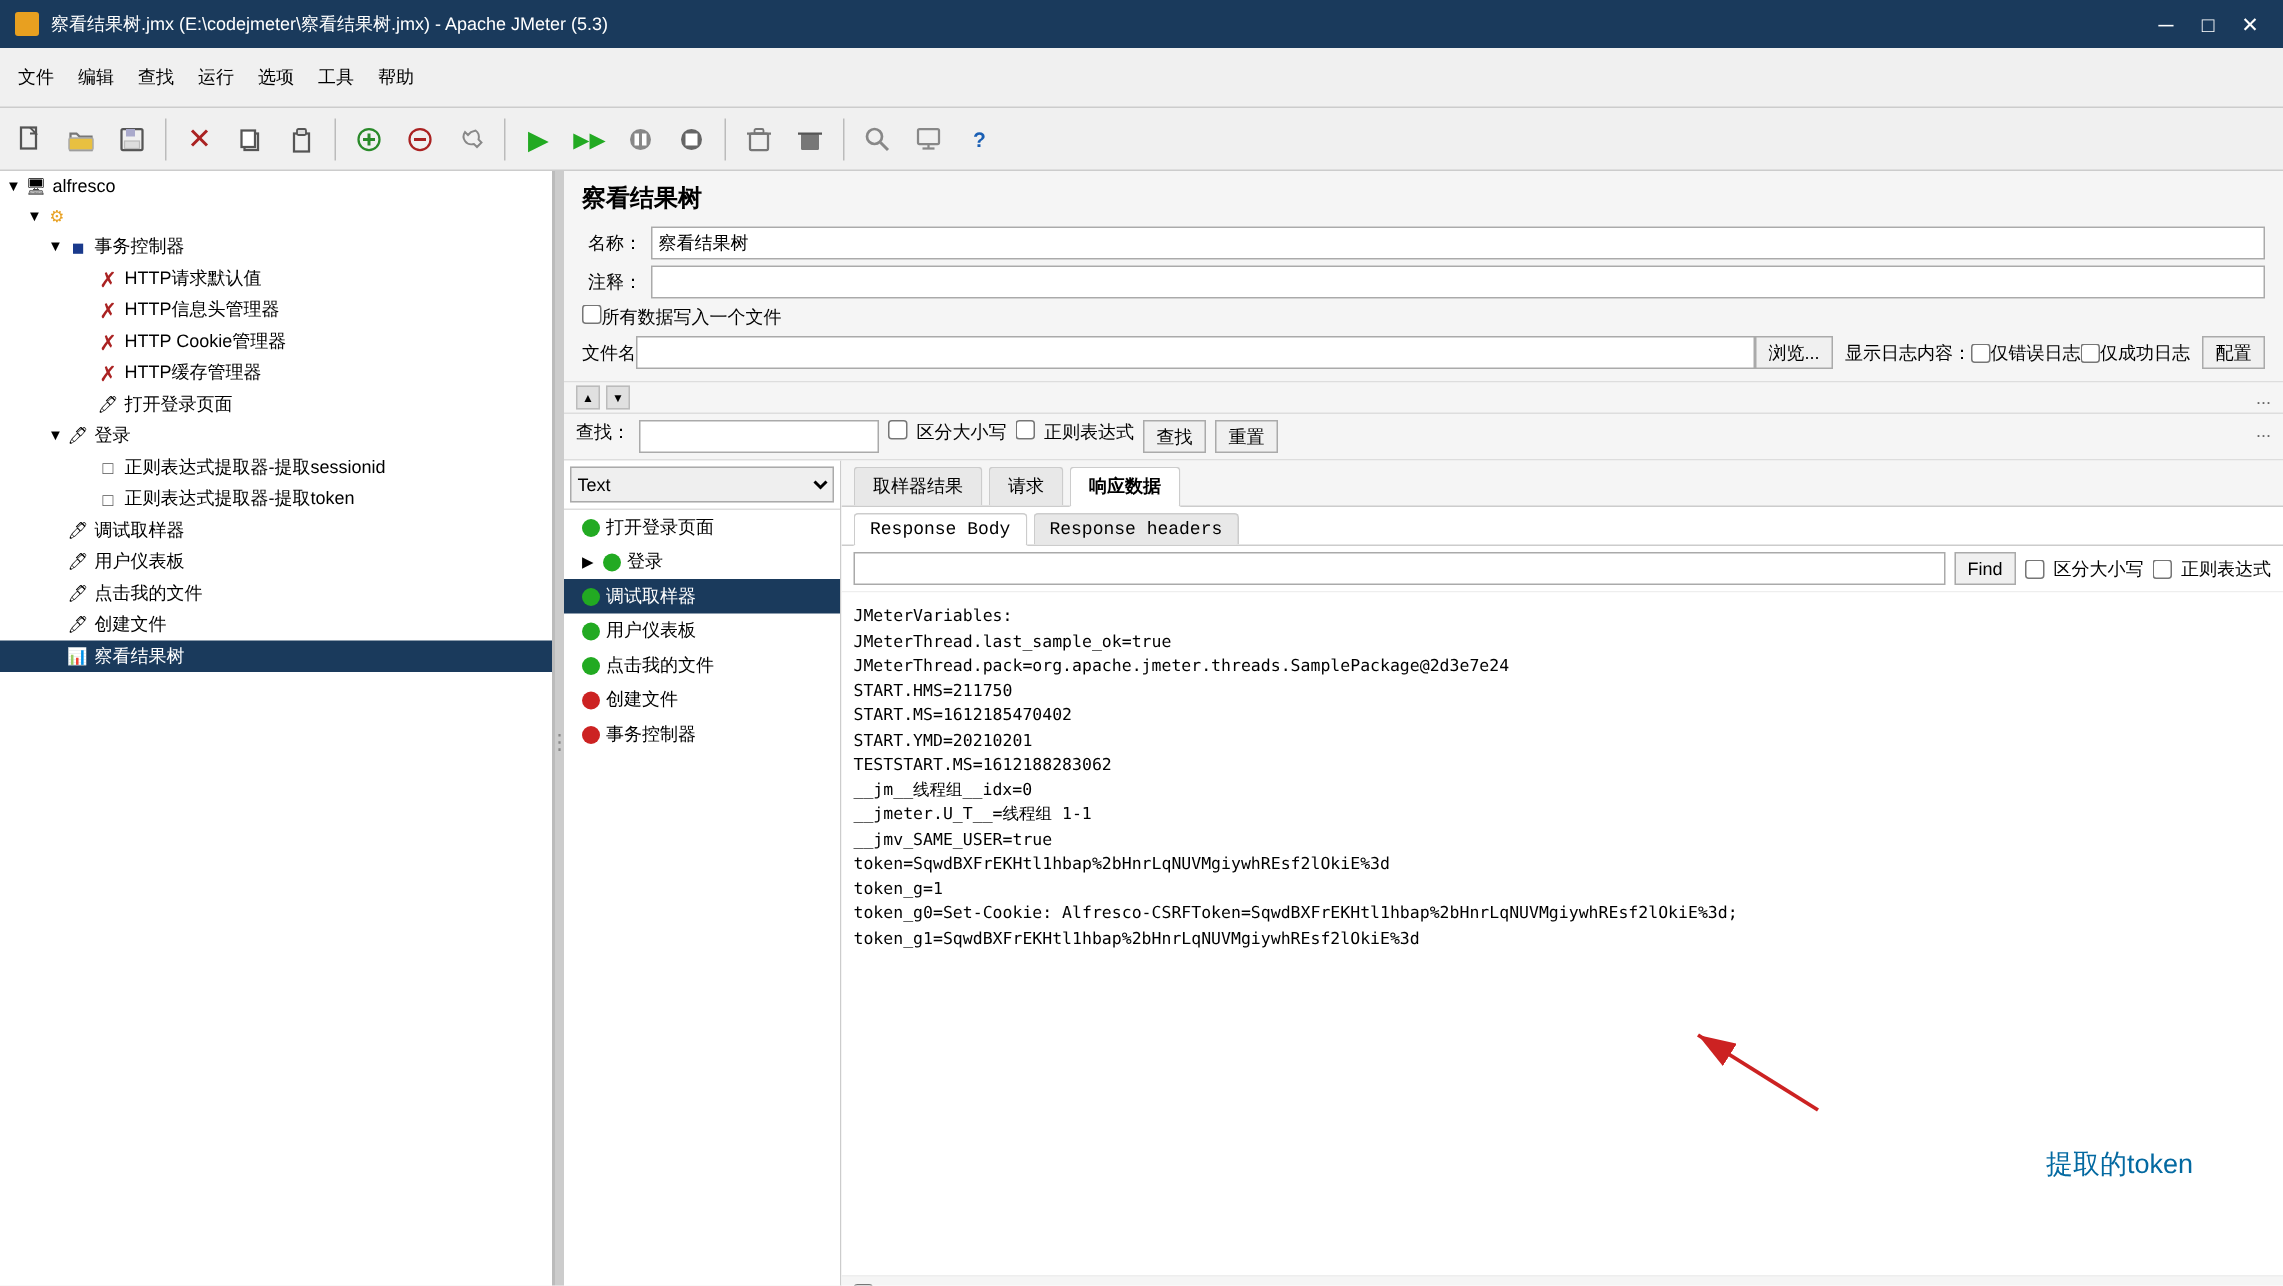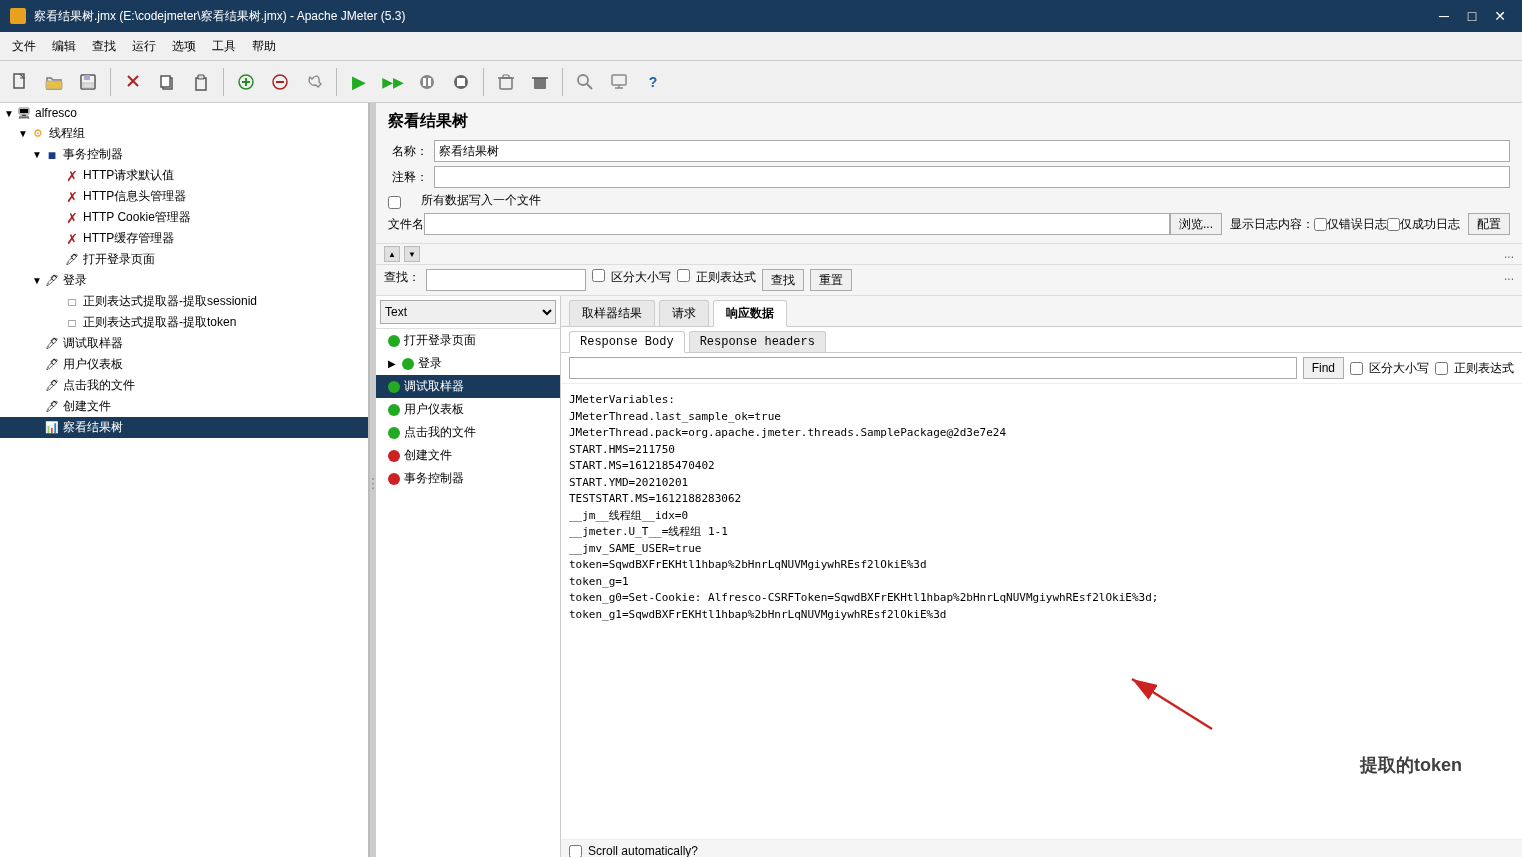--- a/index.html
+++ b/index.html
@@ -18,21 +18,21 @@
     }
     .title-bar-left { display: flex; align-items: center; gap: 8px; }
     .title-icon { width: 16px; height: 16px; background: #e8a020; border-radius: 2px; display: inline-block; }
     .title-bar-controls { display: flex; gap: 4px; }
     .title-btn { width: 24px; height: 24px; border: none; background: transparent; color: #fff; font-size: 14px; cursor: pointer; display: flex; align-items: center; justify-content: center; }
 
     
     .menu-bar {
       background: #f0f0f0;
       border-bottom: 1px solid #ccc;
-      height: 29px;
+      height: 40px;
       display: flex;
       align-items: center;
       padding: 0 4px;
     }
     .menu-item {
       padding: 2px 8px;
       cursor: pointer;
       font-size: 12px;
     }
 
@@ -116,22 +116,22 @@
     .form-input {
       flex: 1;
       height: 22px;
       border: 1px solid #aaa;
       padding: 0 4px;
       font-size: 12px;
       background: #fff;
     }
     .checkbox-row {
       display: flex;
-      align-items: flex-end;
-      gap: 20px;
+      align-items: flex-start;
+      gap: 0;
       margin-bottom: 4px;
     }
     .file-row {
       display: flex;
       align-items: center;
       margin-bottom: 4px;
       gap: 0;
     }
     .file-label { font-size: 12px; flex-shrink: 0; }
     .file-input {
@@ -431,21 +431,20 @@
 
     <div class="tree-item" style="padding-left:4px;">
       <span class="tree-arrow">▼</span>
       <span class="tree-icon">🖥</span>
       <span class="tree-label">alfresco</span>
     </div>
 
     <div class="tree-item" style="padding-left:18px;">
       <span class="tree-arrow">▼</span>
       <span class="tree-icon" style="color:#e8a020;">⚙</span>
-      <span class="tree-label">线程组</span>
     </div>
 
     <div class="tree-item" style="padding-left:32px;">
       <span class="tree-arrow">▼</span>
       <span class="tree-icon" style="color:#1a3a8c; font-size:14px;">■</span>
       <span class="tree-label">事务控制器</span>
     </div>
 
     <div class="tree-item" style="padding-left:52px;">
       <span class="tree-arrow" style="width:12px;"></span>
@@ -664,21 +663,21 @@
 
           <svg style="position:absolute; right:300px; bottom:100px; width:120px; height:80px;" viewBox="0 0 120 80">
             <defs>
               <marker id="arrowhead" markerWidth="10" markerHeight="7" refX="10" refY="3.5" orient="auto">
                 <polygon points="0 0, 10 3.5, 0 7" fill="#cc2222"></polygon>
               </marker>
             </defs>
             <line x1="110" y1="70" x2="30" y2="20" stroke="#cc2222" stroke-width="2.5" marker-end="url(#arrowhead)"></line>
           </svg>
 
-          <div style="position:absolute; right:60px; bottom:60px; color:#404040; font-size:18px; font-weight:bold; font-family:'Microsoft YaHei',sans-serif;margin-top:44px;">提取的token</div>
+          <div style="position:absolute; right:60px; bottom:60px; color:#0369a1; font-size:18px; font-weight:normal; font-family:'Microsoft YaHei',sans-serif;margin-top:44px;">提取的token</div>
         </div>
 
         <div class="scroll-bar-area">
           <input type="checkbox" style="">
           <span>Scroll automatically?</span>
         </div>
       </div>
     </div>
   </div>
 </div>

